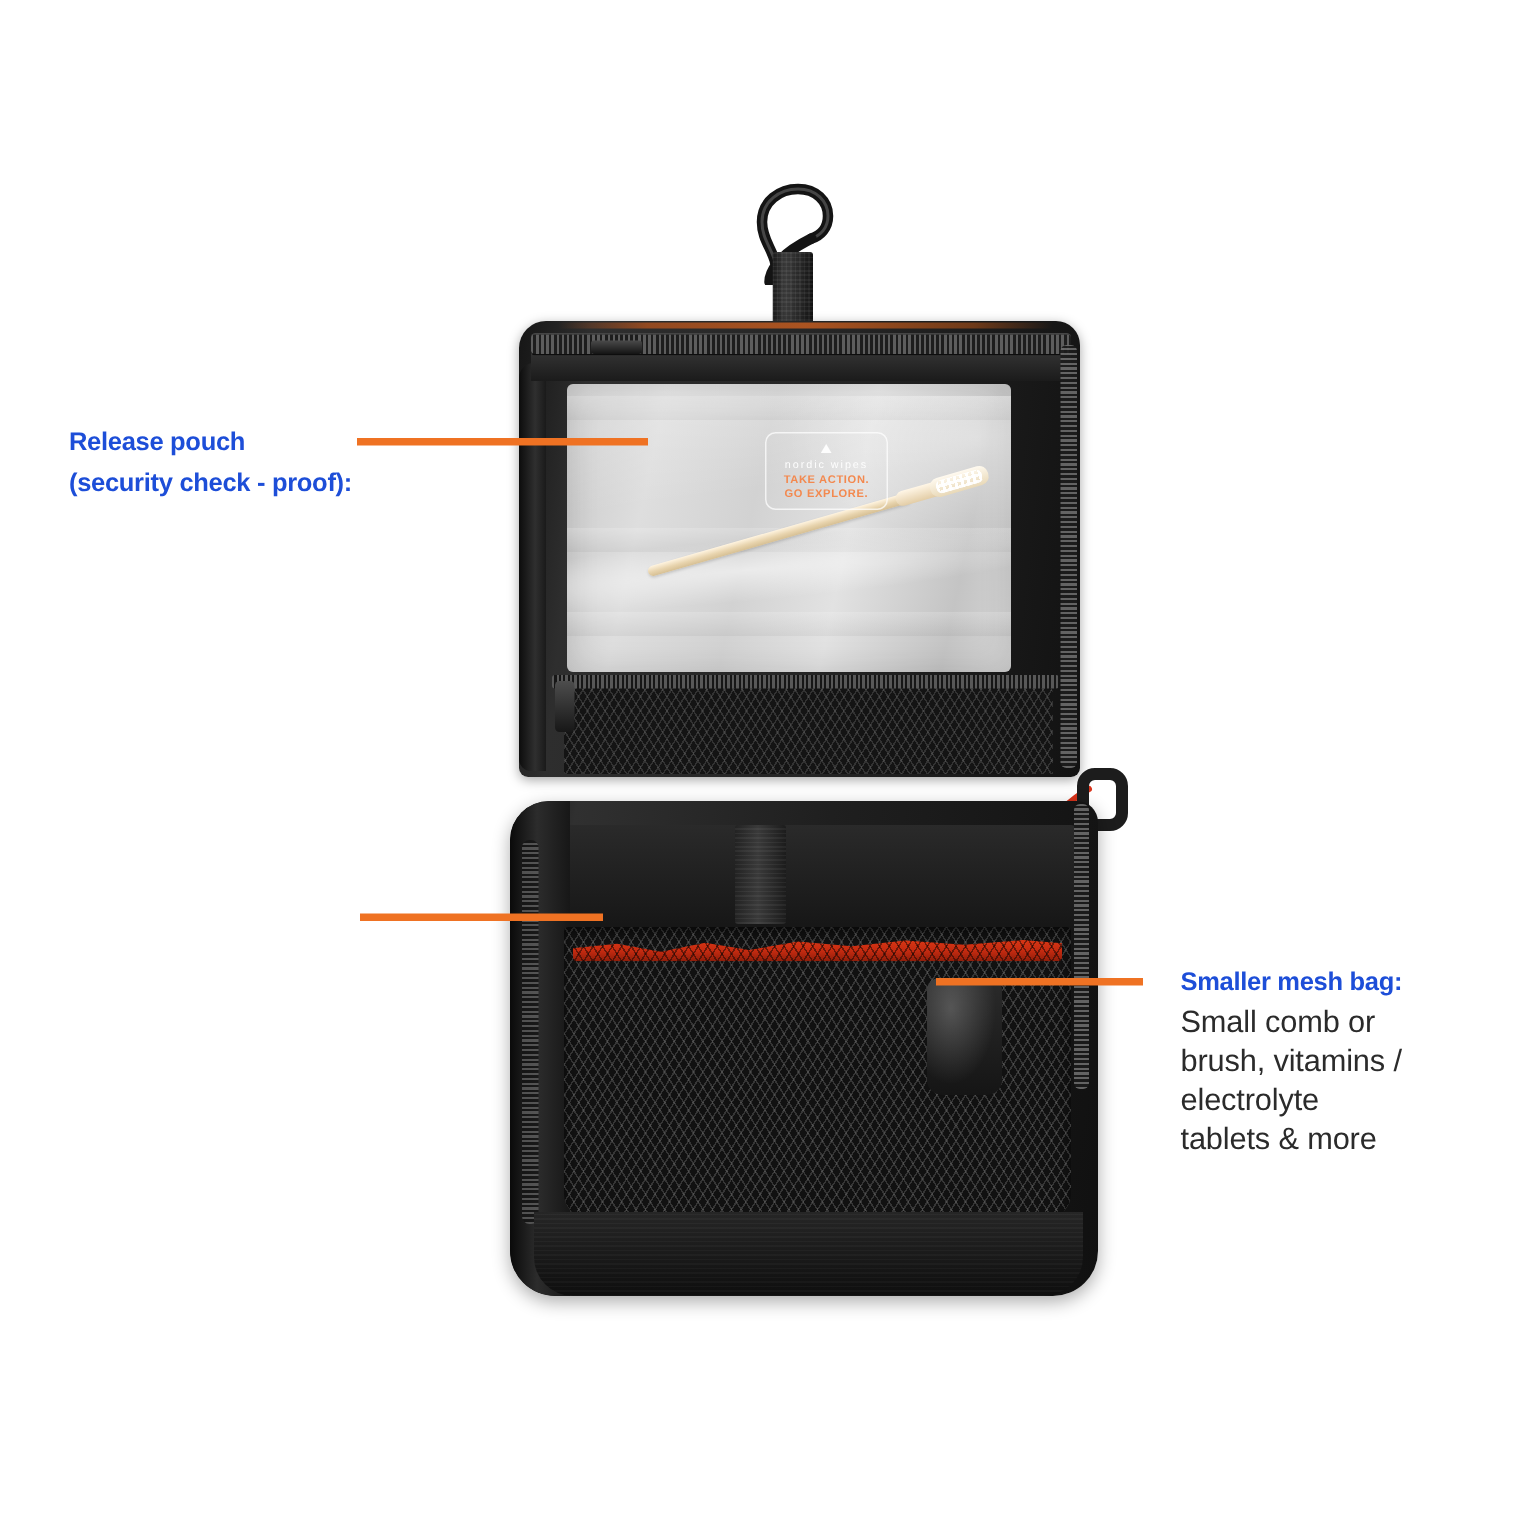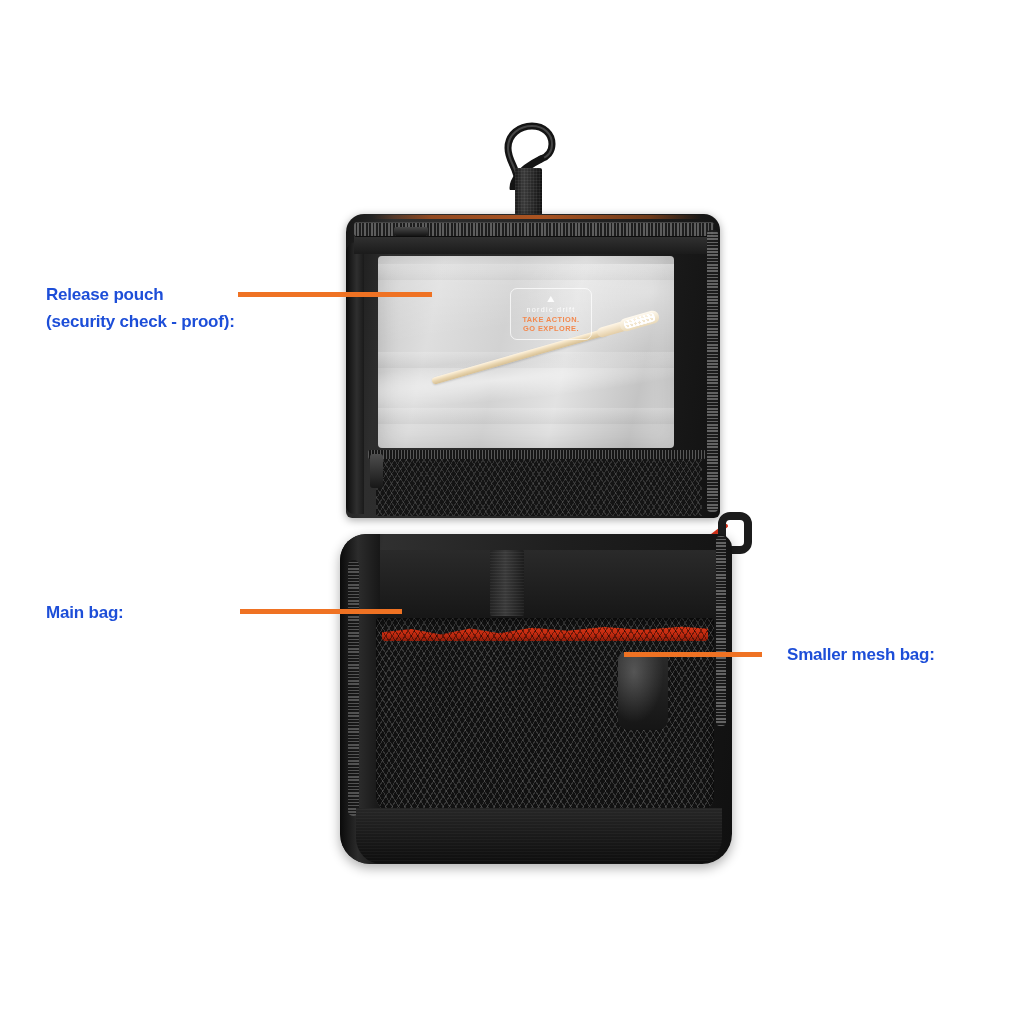--- a/index.html
+++ b/index.html
@@ -322,21 +322,21 @@
 
         <div class="toothbrush">
           <div class="tb-handle"></div>
           <div class="tb-neck"></div>
           <div class="tb-head"></div>
           <div class="tb-bristles"></div>
         </div>
 
         <div class="logo-box">
           <div class="logo-mark">⛰</div>
-          <div class="logo-word">nordic drift</div>
+          <div class="logo-word">nordic wipes</div>
           <div class="logo-tag">TAKE ACTION.
 GO EXPLORE.</div>
         </div>
       </div>
 
       <div class="lid-mesh">
         
         
         
       </div>
@@ -371,20 +371,23 @@
   <div class="leader" id="leader-release"></div>
   <div class="leader" id="leader-main"></div>
   <div class="leader" id="leader-mesh"></div>
 
   <div class="callout" id="callout-release">
     <div class="heading">Release pouch
 (security check - proof):</div>
   </div>
 
   <div class="callout" id="callout-main">
-    <div class="heading">Main bag:</div>
   </div>
 
   <div class="callout" id="callout-mesh">
     <div class="heading">Smaller mesh bag:</div>
+    <div class="body">Small comb or
+brush, vitamins /
+electrolyte
+tablets &amp; more</div>
   </div>
 
 </div>
 
 </body></html>

